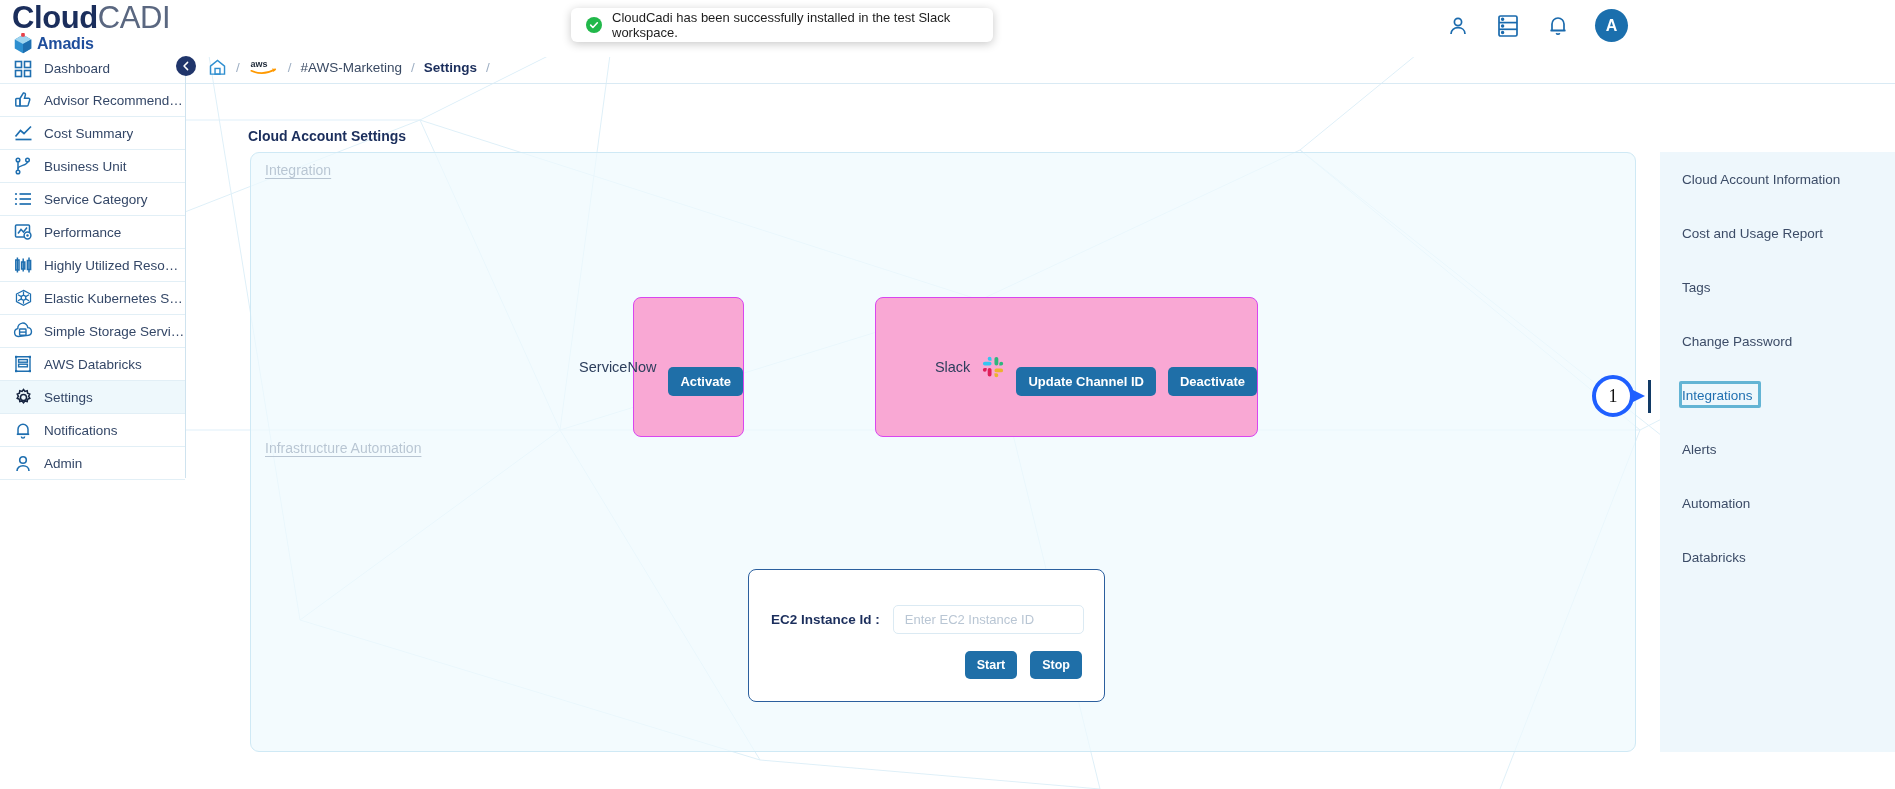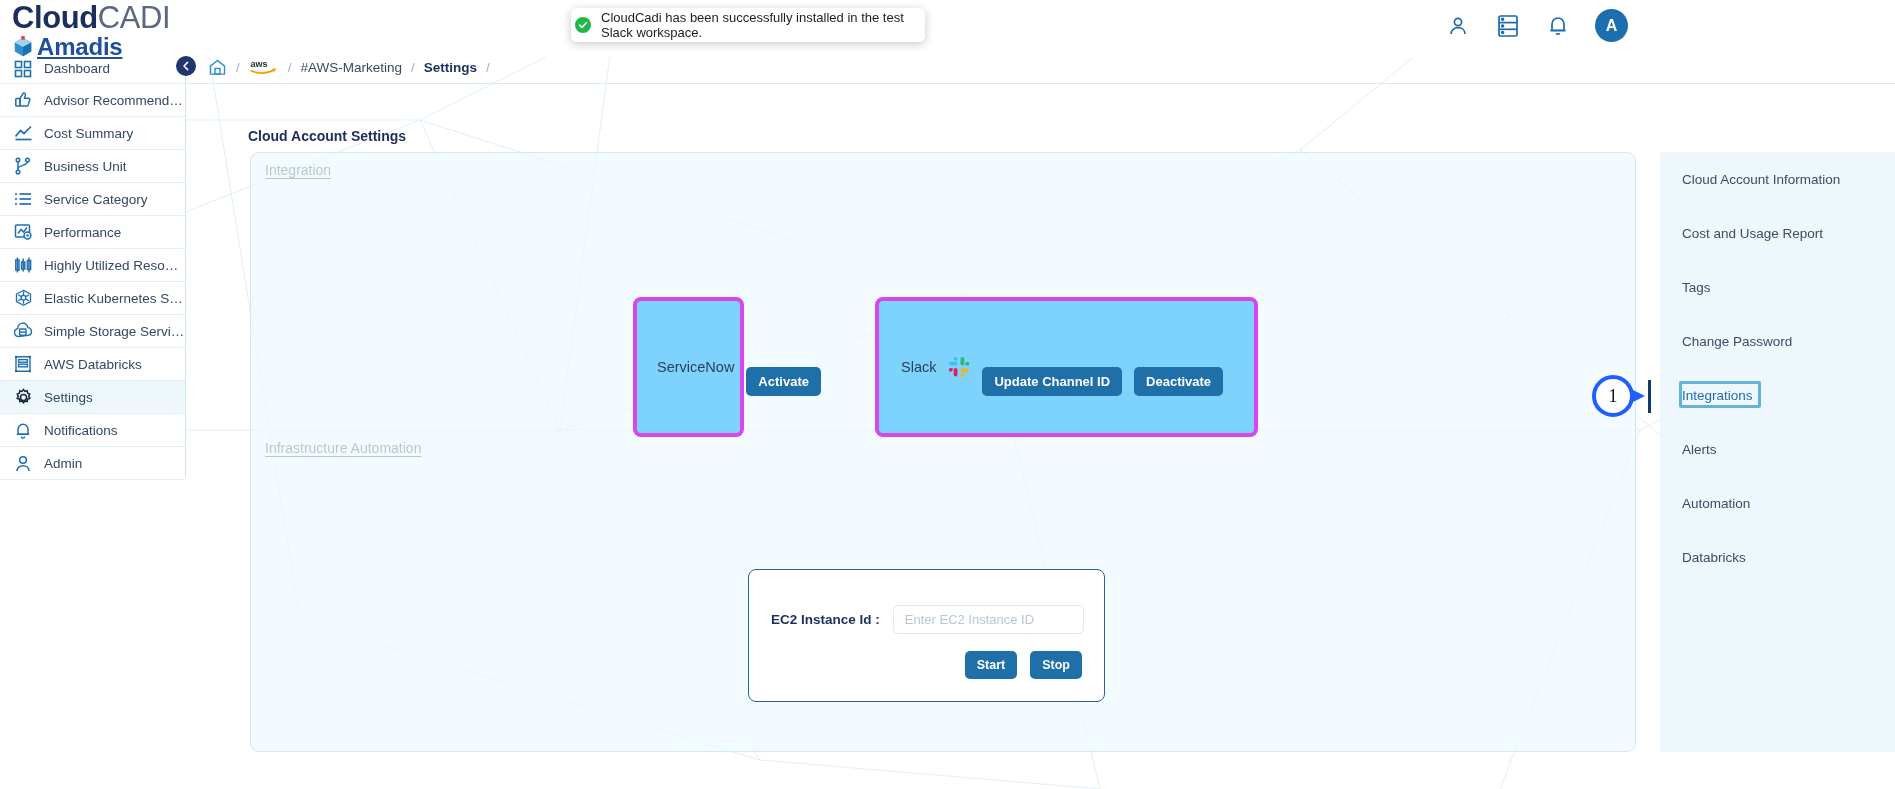--- a/index.html
+++ b/index.html
@@ -17,36 +17,36 @@
   
   .topbar {
     position:absolute; left:0; top:0; width:1642px; height:57px;
     background:#ffffff; z-index:20;
   }
   .brand { position:absolute; left:12px; top:2px; }
   .brand-1 { font-size:31px; letter-spacing:-0.4px; line-height:32px; }
   .brand-1 .b { font-weight:bold; color:#1b2e5c; }
   .brand-1 .c { font-weight:400; color:#5a6780; }
   .brand-2 { display:flex; align-items:center; gap:3px; margin-top:-1px; }
-  .brand-2 .txt { font-size:24px; font-weight:bold; color:#1f4e9c; letter-spacing:-0.2px;text-decoration:underline; }
+  .brand-2 .txt { font-size:16px; font-weight:bold; color:#1f4e9c; letter-spacing:-0.2px; }
 
   .topicons { position:absolute; right:14px; top:9px; display:flex; align-items:center; gap:24px; }
   .topicons .ic { width:26px; height:28px; color:#1a6aad; display:flex; align-items:center; justify-content:center; cursor:pointer;}
   .avatar {
     width:33px; height:33px; border-radius:50%; background:#1b6fad; color:#fff;
     display:flex; align-items:center; justify-content:center;
     font-size:16px; font-weight:600; cursor:pointer;
   }
 
   
   .toast {
-    position:absolute; left:571px; top:8px; width:354px; height:34px;
+    position:absolute; left:571px; top:8px; width:422px; height:34px;
     background:#ffffff; border-radius:6px;
     box-shadow:0 2px 10px rgba(0,0,0,0.22);
-    display:flex; align-items:center; gap:10px; padding:0 4px;
+    display:flex; align-items:center; gap:10px; padding:0 15px;
     z-index:60; font-size:13px; color:#1e1e1e;
   }
   .toast .check {
     width:16px; height:16px; border-radius:50%; background:#21b84a;
     display:flex; align-items:center; justify-content:center; flex:0 0 auto;
   }
   .toast .check svg { display:block; }
 
   
   .sidebar {
@@ -94,22 +94,22 @@
     z-index:5;
   }
   .section-link {
     position:absolute; font-size:14px; color:#2b3e63;
     text-decoration:underline; text-underline-offset:3px; cursor:pointer;
   }
   #sec-integration { left:265px; top:162px; }
   #sec-infra      { left:265px; top:440px; }
 
   .tile {
-    position:absolute; background:#7dd3fc; border:4px solid #d946ef; border-radius:8px;
-    display:flex; align-items:center; z-index:8;
+    position:absolute; background:#f9a8d4; border:1px solid #d946ef; border-radius:8px;
+    display:flex; align-items:center; z-index:8;justify-content:flex-end;
   }
   #tile-servicenow { left:633px; top:297px; width:111px; height:140px; padding-left:20px; gap:12px; }
   #tile-slack      { left:875px; top:297px; width:383px; height:140px; padding-left:22px; gap:12px; }
 
   .tile-name { font-size:14.5px; color:#2c3e5c; white-space:nowrap; }
 
   .btn {
     background:#1f6fa8; color:#ffffff; border:none; border-radius:5px;
     font-family:"Liberation Sans", sans-serif; font-size:13px; font-weight:bold;
     padding:0 12px; height:29px; cursor:pointer; white-space:nowrap;

